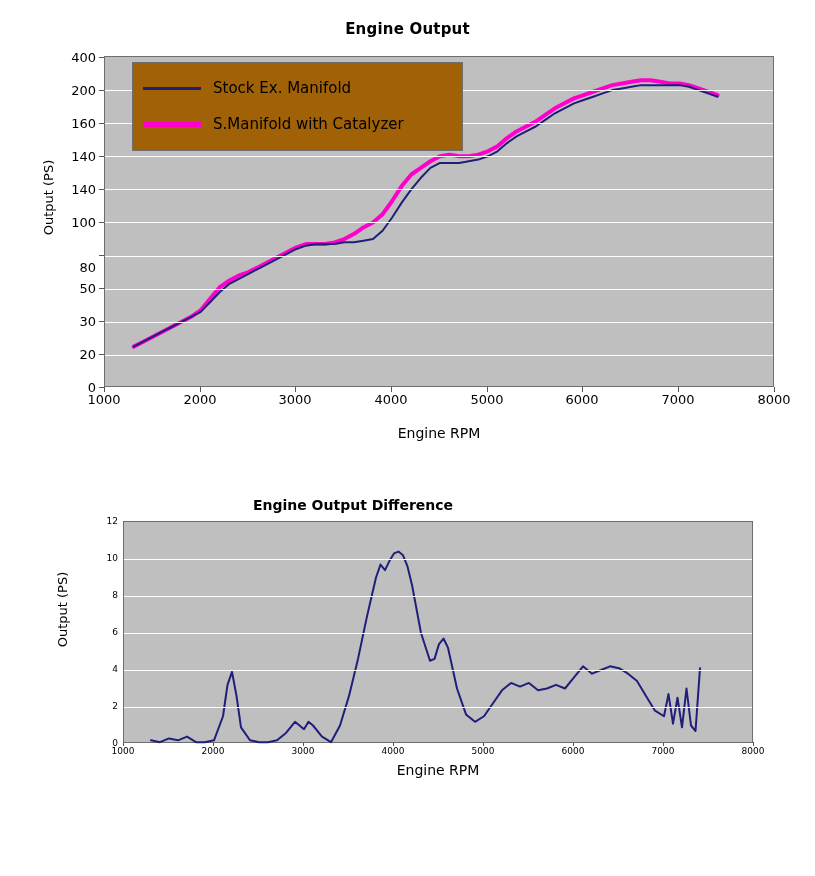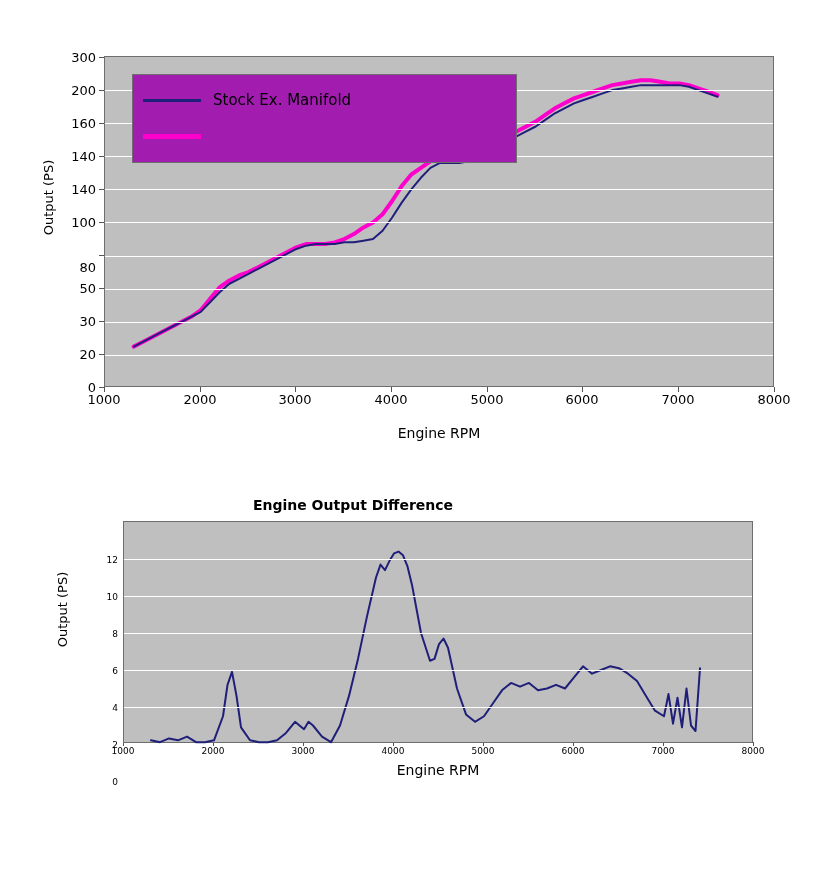--- a/index.html
+++ b/index.html
@@ -96,26 +96,25 @@
     top: 425px;
     width: 670px;
     text-align: center;
     font-size: 14px;
   }
   
   #c1-legend {
     position: absolute;
     left: 132px;
     top: 62px;
-    width: 385px;
+    width: 331px;
     height: 89px;
-    background: #a21caf;
+    background: #a16207;
     border: 1px solid #6e6e6e;
     box-sizing: border-box;
-    margin-top: 12px;
   }
   #c1-legend .legend-row {
     position: absolute;
     left: 10px;
     height: 26px;
     display: flex;
     align-items: center;
   }
   #c1-legend .legend-row.r1 { top: 12px; }
   #c1-legend .legend-row.r2 { top: 48px; }
@@ -173,21 +172,20 @@
     font-size: 13px;
     transform: rotate(-90deg);
     transform-origin: center center;
   }
   .ytick-c2 {
     position: absolute;
     width: 26px;
     text-align: right;
     font-size: 9px;
     left: 92px;
-    margin-top: 39px;
   }
   .xtick-c2 {
     position: absolute;
     width: 50px;
     text-align: center;
     font-size: 9px;
     top: 276px;
   }
   .xtick-mark-c2 {
     position: absolute;
@@ -205,35 +203,36 @@
     font-size: 14px;
   }
 
   svg { display: block; }
 </style>
 </head>
 <body>
 
 <section id="chart-one">
 
+  <div class="chart-title">Engine Output</div>
 
   <div id="c1-ylabel">Output (PS)</div>
   <div id="c1-xlabel">Engine RPM</div>
 
   <div class="ytick-c1" style="top:380px;">0</div>
   <div class="ytick-c1" style="top:347px;">20</div>
   <div class="ytick-c1" style="top:314px;">30</div>
   <div class="ytick-c1" style="top:281px;">50</div>
   <div class="ytick-c1" style="top:248px;margin-top:12px;">80</div>
   <div class="ytick-c1" style="top:215px;">100</div>
   <div class="ytick-c1" style="top:182px;">140</div>
   <div class="ytick-c1" style="top:149px;">140</div>
   <div class="ytick-c1" style="top:116px;">160</div>
   <div class="ytick-c1" style="top:83px;">200</div>
-  <div class="ytick-c1" style="top:50px;">300</div>
+  <div class="ytick-c1" style="top:50px;">400</div>
 
   <div class="ytick-mark-c1" style="top:387px;"></div>
   <div class="ytick-mark-c1" style="top:354px;"></div>
   <div class="ytick-mark-c1" style="top:321px;"></div>
   <div class="ytick-mark-c1" style="top:288px;"></div>
   <div class="ytick-mark-c1" style="top:255px;"></div>
   <div class="ytick-mark-c1" style="top:222px;"></div>
   <div class="ytick-mark-c1" style="top:189px;"></div>
   <div class="ytick-mark-c1" style="top:156px;"></div>
   <div class="ytick-mark-c1" style="top:123px;"></div>
@@ -276,20 +275,21 @@
     </svg>
   </div>
 
   <div id="c1-legend">
     <div class="legend-row r1">
       <span class="swatch" id="c1-sw0" style="background: rgb(31, 31, 122);"></span>
       <span class="legend-text">Stock Ex. Manifold</span>
     </div>
     <div class="legend-row r2">
       <span class="swatch thick" id="c1-sw1" style="background: rgb(255, 0, 204);"></span>
+      <span class="legend-text">S.Manifold with Catalyzer</span>
     </div>
   </div>
 </section>
 
 <section id="chart-two">
 
   <div class="chart-title">Engine Output Difference</div>
 
   <div id="c2-ylabel">Output (PS)</div>
   <div id="c2-xlabel">Engine RPM</div>

